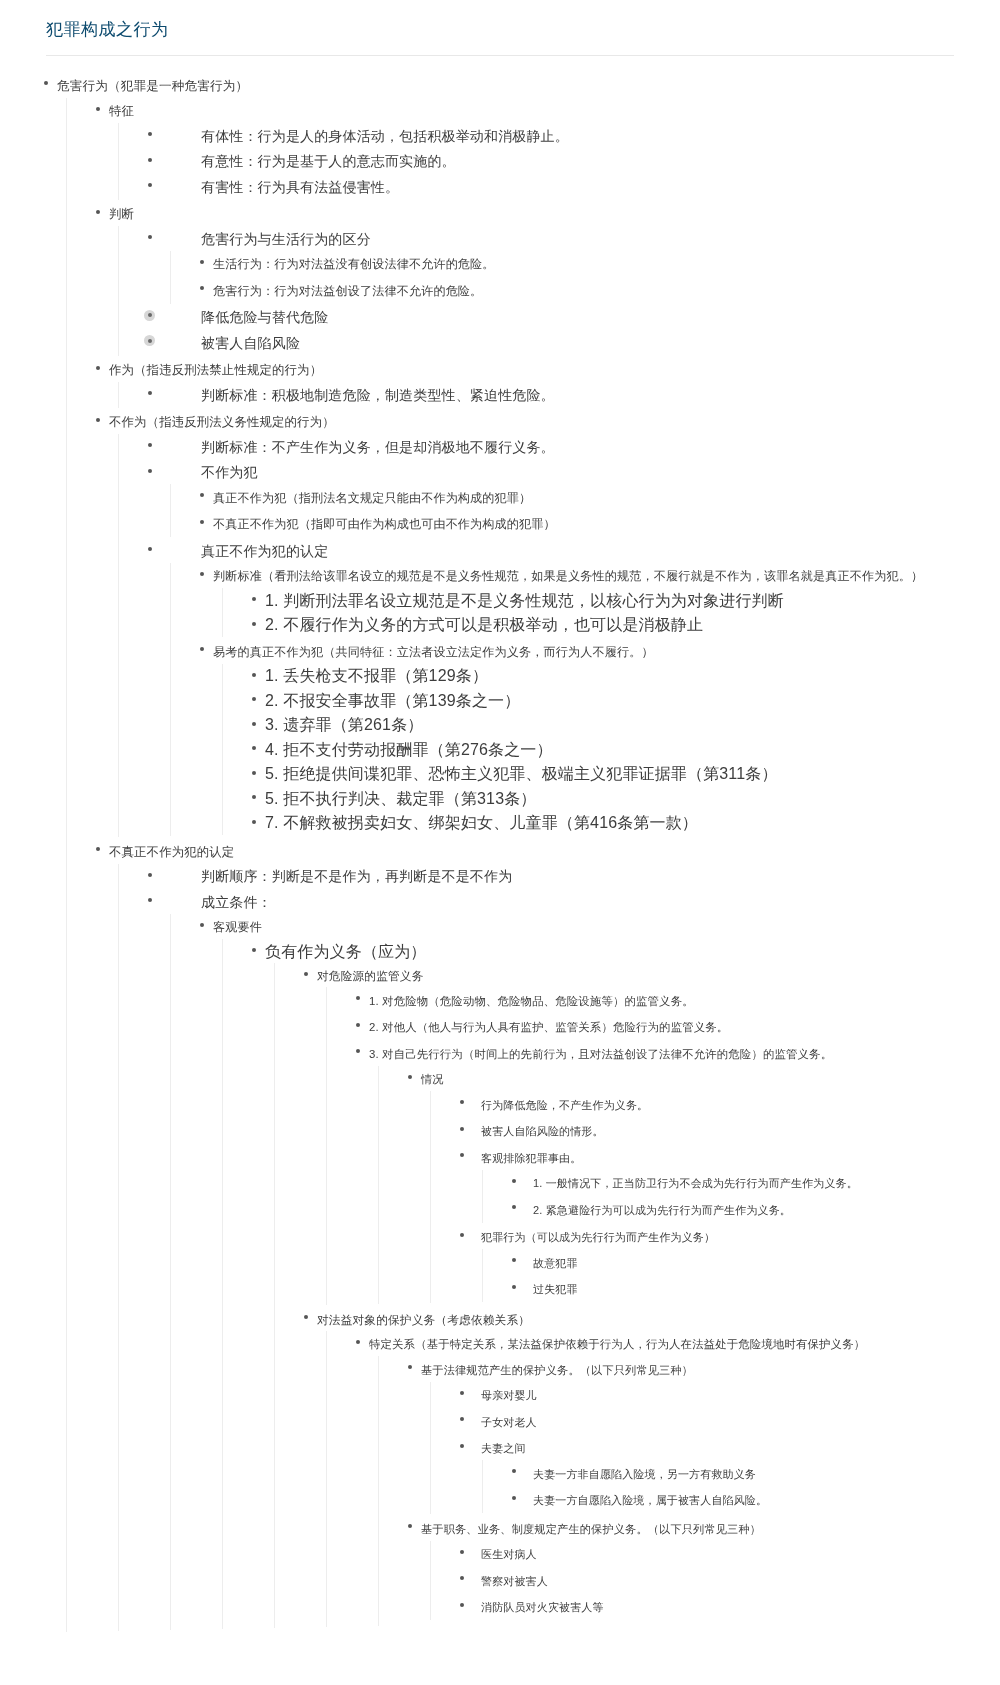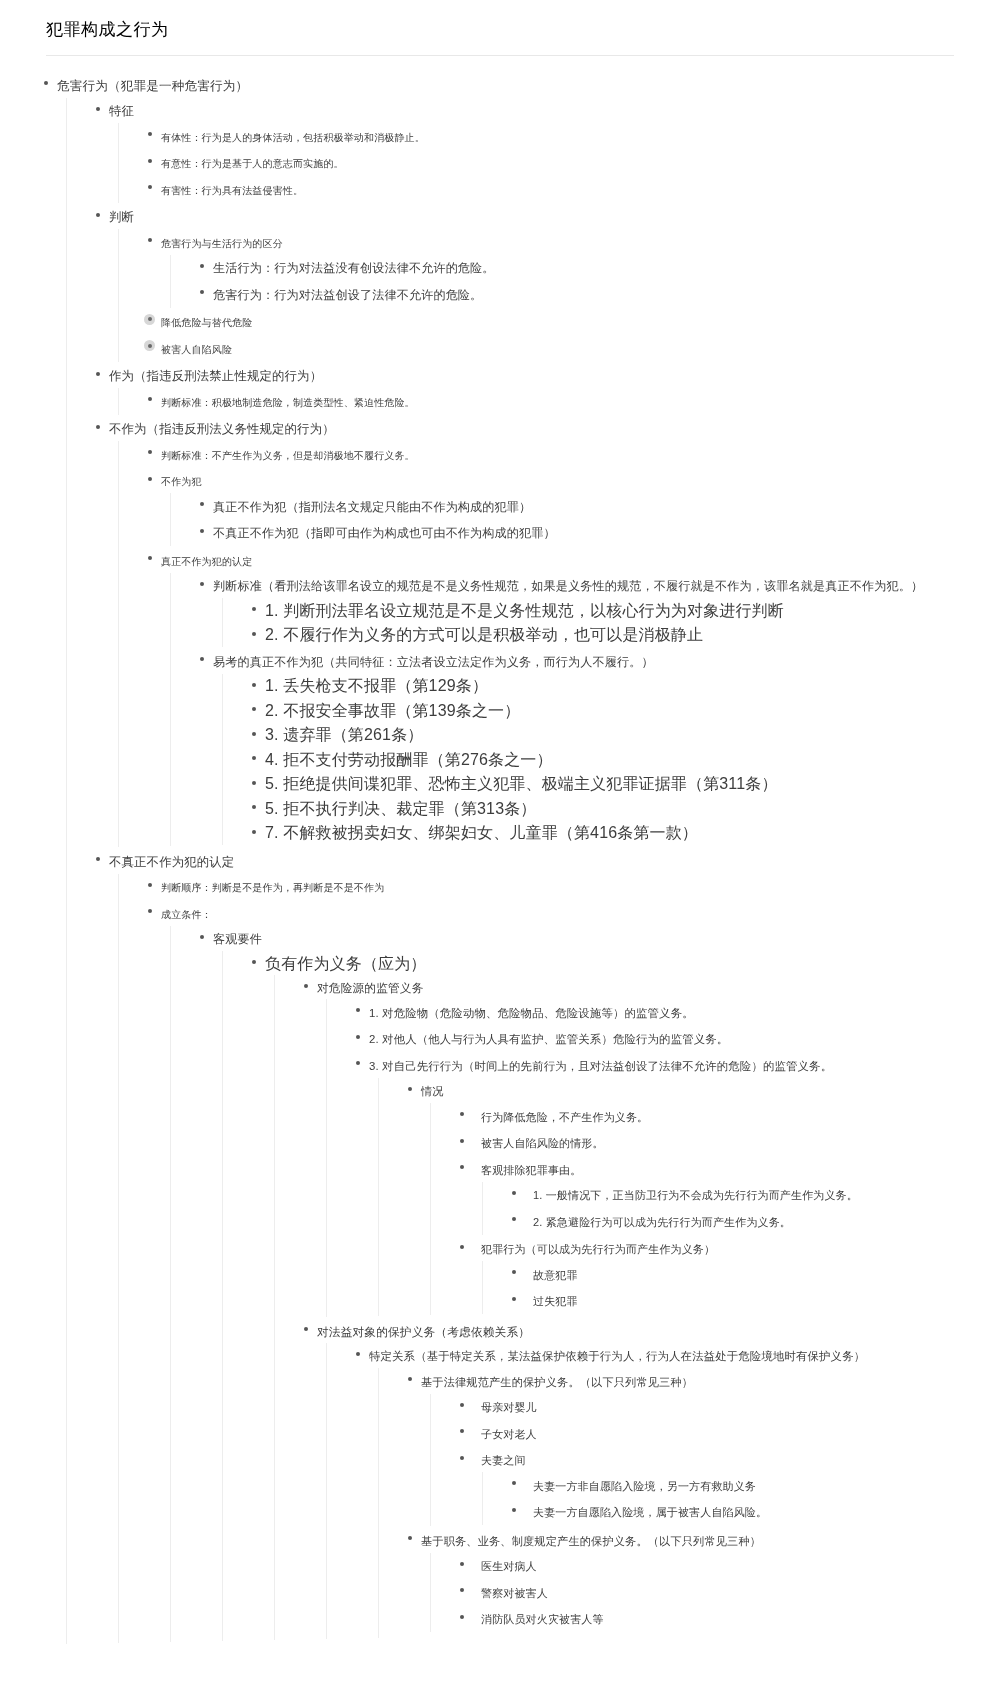--- a/index.html
+++ b/index.html
@@ -12,21 +12,21 @@
     color: #3f3f3f;
     position: relative;
     overflow: hidden;
   }
   .page { position: relative; width:1000px; min-height:1685px; padding: 0; }
 
   
   .doc-header { padding: 18px 46px 0 46px; }
   .doc-title {
     font-size: 17px;
-    color: #000000;
+    color: #0c4a6e;
     font-weight: 400;
     letter-spacing: .5px;
     padding-bottom: 14px;
   }
   .title-rule {
     height: 1px;
     background: #e8e8e8;
     margin: 0 0 0 0;
   }
 
@@ -83,21 +83,21 @@
     display: inline;
     font-size: 12.3px;
     color: #3d3d3d;
     letter-spacing: .15px;
     word-break: break-word;
   }
 
   
   .d0 > .row > .txt { font-size: 12.6px; text-align: center; }
   .d1 > .row > .txt { font-size: 12.4px; }
-  .d2 > .row > .txt { font-size: 10px; }
+  .d2 > .row > .txt { font-size: 14px; margin-left: 40px; }
   .d3 > .row > .txt { font-size: 12.1px; }
   .d4 > .row > .txt { font-size: 16px; }
   .d5 > .row > .txt { font-size: 11.7px; }
   .d6 > .row > .txt { font-size: 11.4px; }
   .d7 > .row > .txt { font-size: 11.2px; }
   .d8 > .row > .txt { font-size: 11px; margin-left: 8px; }
 </style>
 </head>
 <body>
 

